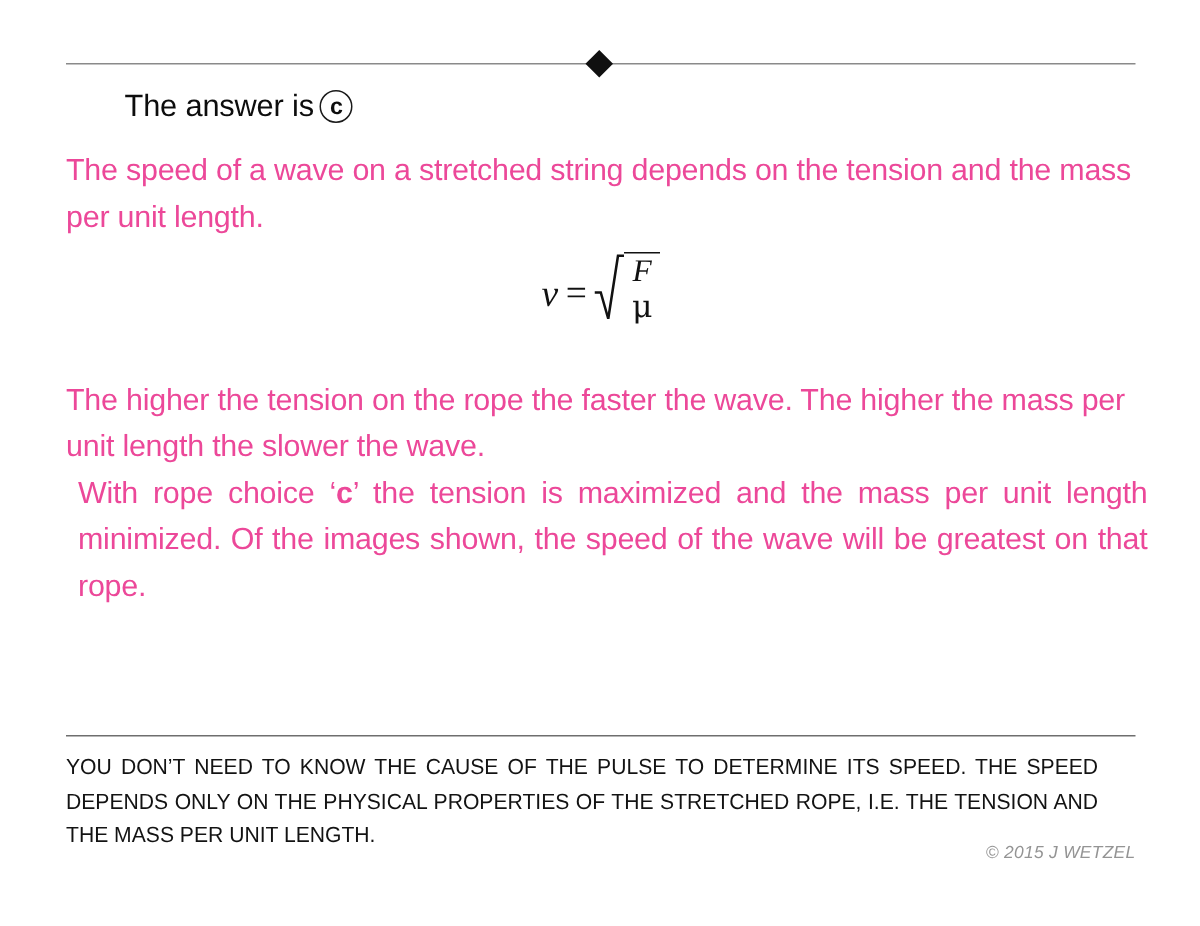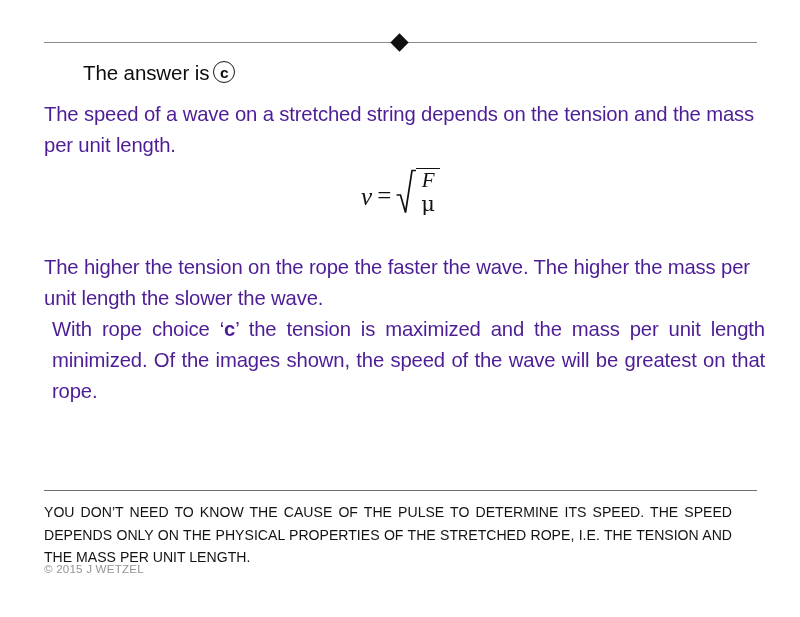--- a/index.html
+++ b/index.html
@@ -80,21 +80,21 @@
   }
 
   
   .para {
     position: absolute;
     left: 44px;
     width: 713px;
     font-size: 20.3px;
     line-height: 31px;
     letter-spacing: -0.15px;
-    color: #4c1d95;
+    color: #ec4899;
   }
   .para.justify { text-align: justify; text-justify: inter-word; }
   .para b { font-weight: bold; }
 
   #para-1 { top: 99px; }
   #para-2 { top: 252px; }
   #para-3 { top: 314px; margin-left: 8px; }
 
   
   .formula {
@@ -183,21 +183,23 @@
     color: #131313;
     font-stretch: condensed;
     transform: scaleX(0.965);
     transform-origin: left top;
   }
   .copyright {
     position: absolute;
     left: 44px;
     top: 562px;
     width: 713px;
+    text-align: right;
     font-size: 11.6px;
+    font-style: italic;
     color: #949494;
     letter-spacing: 0.2px;
   }
 </style>
 </head>
 <body>
 
 <div class="slide">
 
   <div class="top-rule-wrap">

